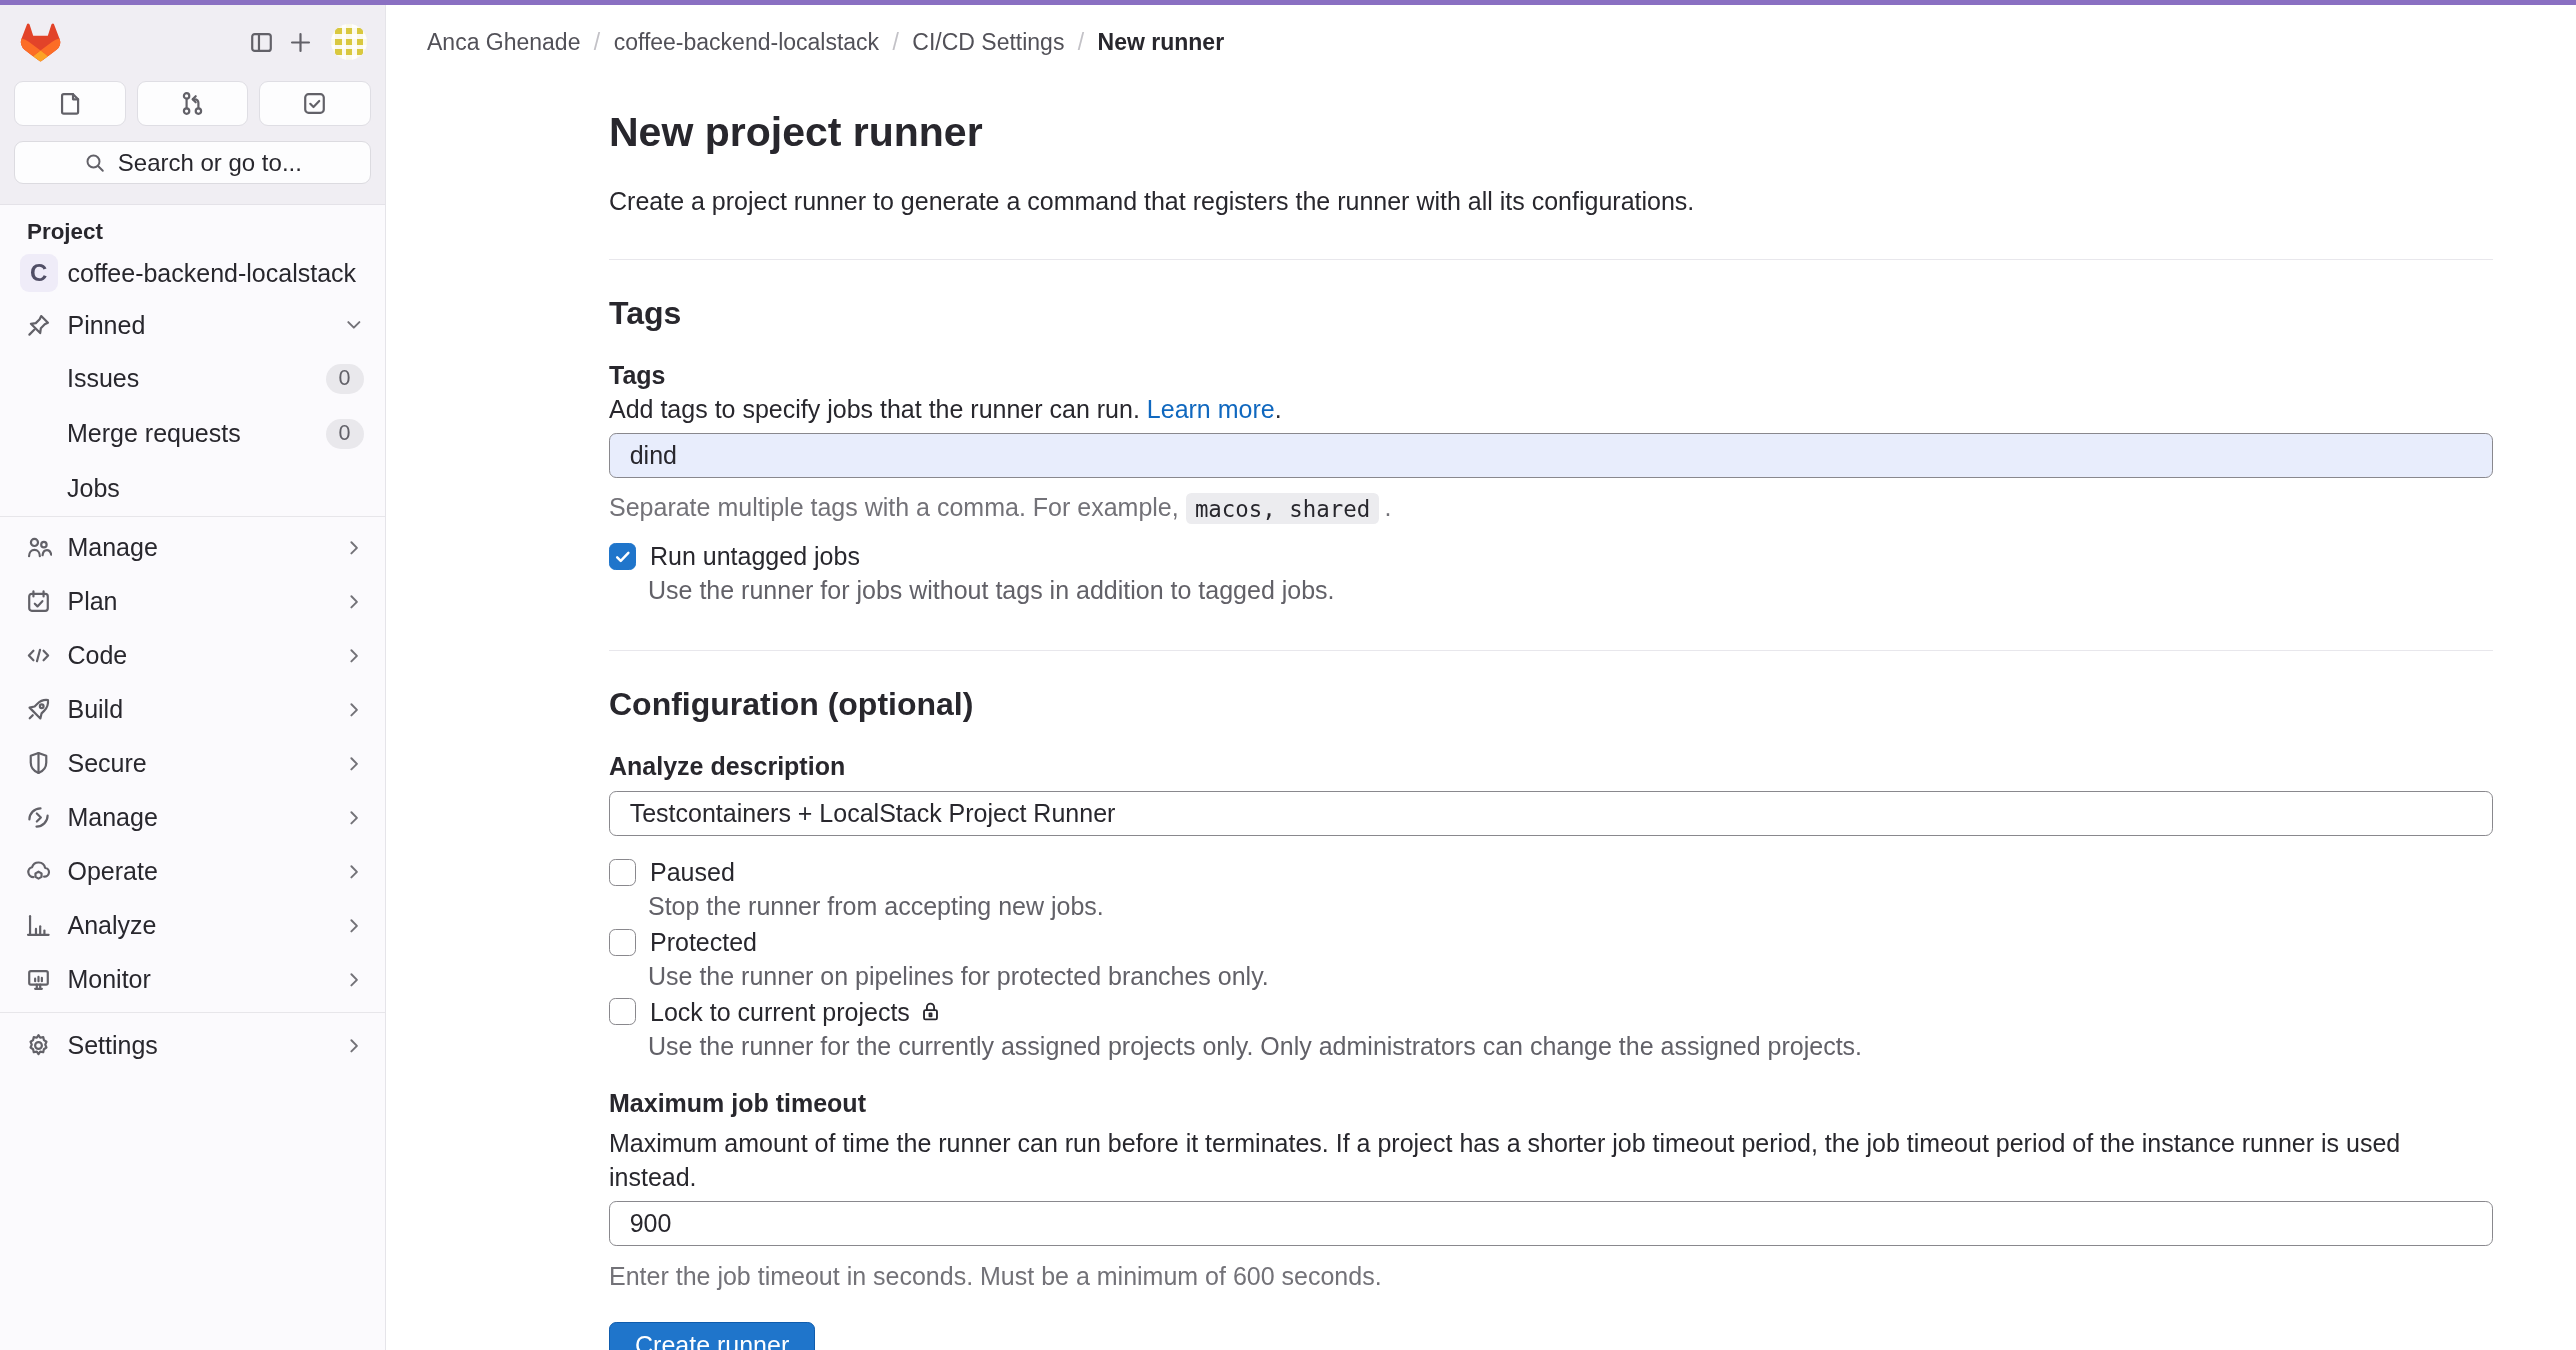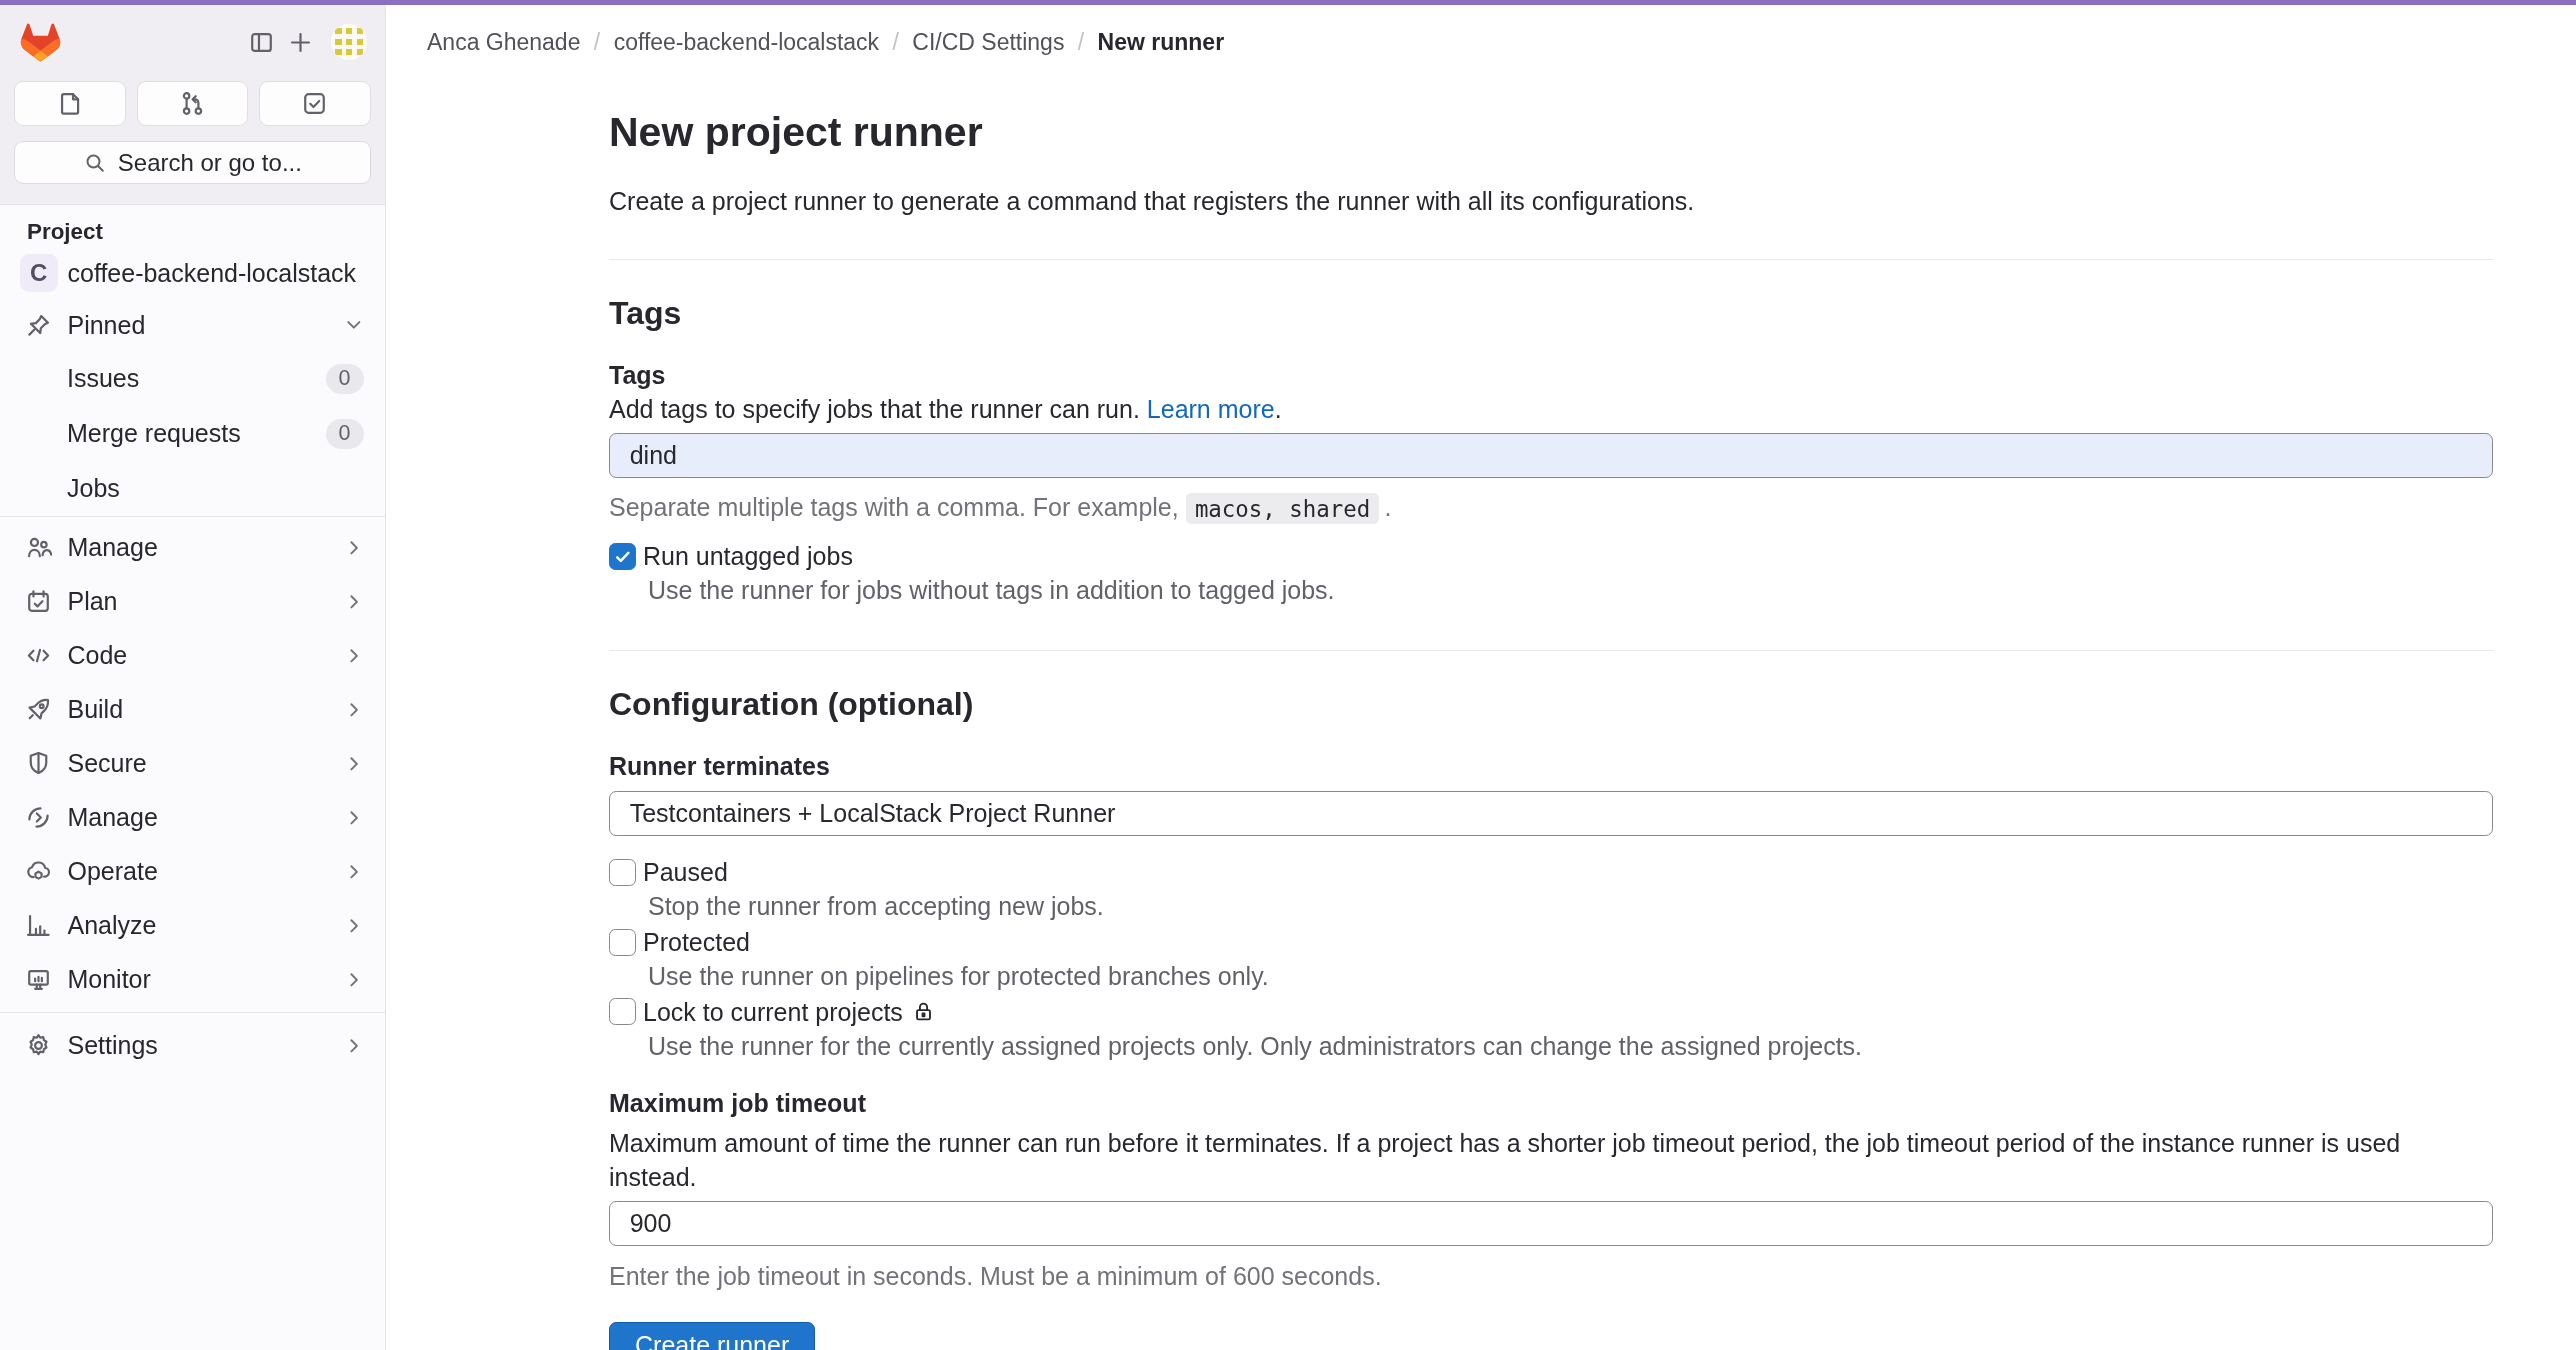--- a/index.html
+++ b/index.html
@@ -96,21 +96,21 @@
     background:#ececef; border-radius:5.4px; padding:2.7px 9px; margin:0 5.4px 0 7.2px;
   }
   .checkbox-row { display:flex; align-items:center; margin-top:19.7px; }
   .checkbox-row.tight { margin-top:1.8px; }
   .checkbox-row.first-tags { margin-top:14.3px; }
   .checkbox {
     width:27px; height:27px; border:1.8px solid #89888d; border-radius:6.3px; background:#fff;
     display:flex; align-items:center; justify-content:center; flex:none; cursor:pointer;
   }
   .checkbox.checked { background:#1f75cb; border-color:#1f75cb; }
-  .checkbox-label { margin-left:7px; font-size:25px; line-height:34px; color:#28272d; cursor:pointer; display:flex; align-items:center; gap:9px;text-align:right; }
+  .checkbox-label { margin-left:14px; font-size:25px; line-height:34px; color:#28272d; cursor:pointer; display:flex; align-items:center; gap:9px;text-align:right; }
   .checkbox-desc { margin:0 0 0 39px; font-size:25px; line-height:34px; color:#626168; }
   .field-desc { margin:6px 0 0 0; font-size:25px; line-height:34px; color:#28272d; }
   .create-btn {
     margin-top:29px; height:47px; padding:0 25px; background:#1f75cb; border:1.8px solid #0f5cad;
     border-radius:7.2px; color:#fff; font-size:25px; font-family:"Liberation Sans","DejaVu Sans",sans-serif;
     display:inline-flex; align-items:center; cursor:pointer;
   }
   svg.gl-icon { stroke:#626168; fill:none; stroke-width:1.3; stroke-linecap:round; stroke-linejoin:round; }
   svg.chev { stroke:#737278; fill:none; stroke-width:1.6; stroke-linecap:round; stroke-linejoin:round; }
 </style>
@@ -418,21 +418,21 @@
             </svg>
         </span>
         <span class="checkbox-label">Run untagged jobs</span>
       </div>
       <p class="checkbox-desc">Use the runner for jobs without tags in addition to tagged jobs.</p>
 
       <hr class="hr2">
 
       <h2 class="section-heading">Configuration (optional)</h2>
 
-      <div class="field-label">Runner terminates</div>
+      <div class="field-label">Analyze description</div>
       <input class="text-input" type="text" value="Testcontainers + LocalStack Project Runner" style="">
 
       <div class="checkbox-row">
         <span class="checkbox"></span>
         <span class="checkbox-label">Paused</span>
       </div>
       <p class="checkbox-desc">Stop the runner from accepting new jobs.</p>
 
       <div class="checkbox-row tight">
         <span class="checkbox"></span>

